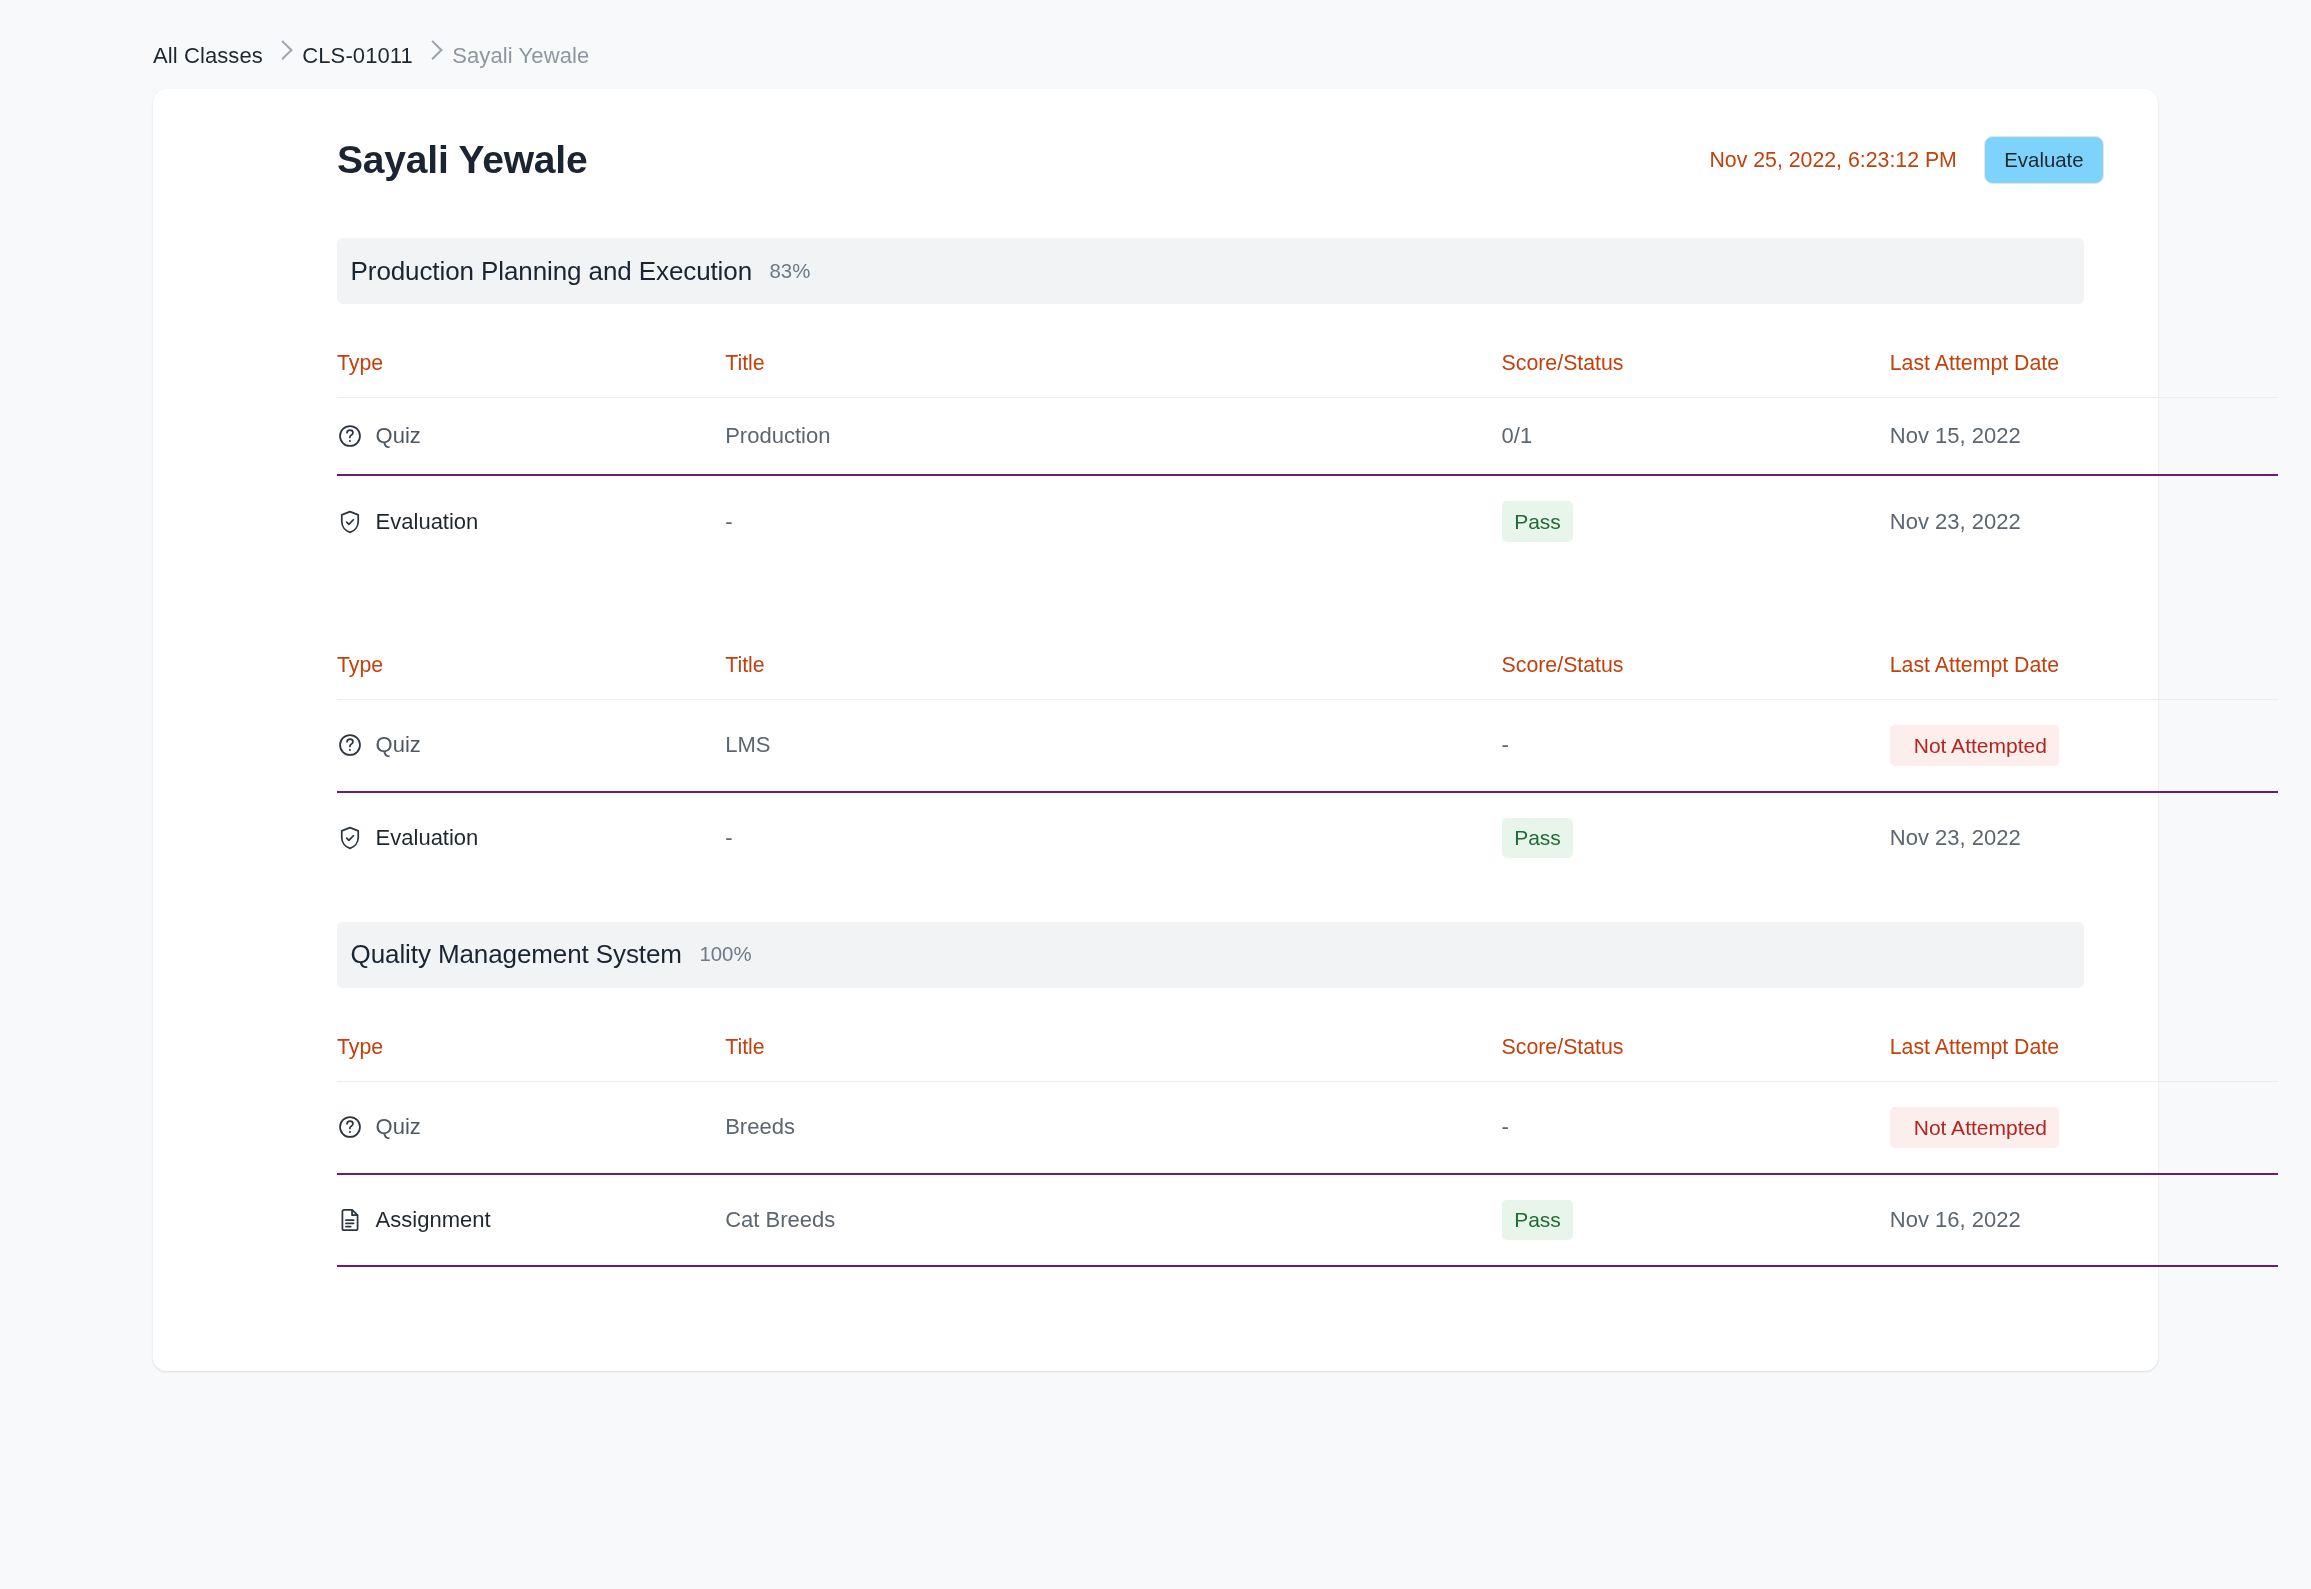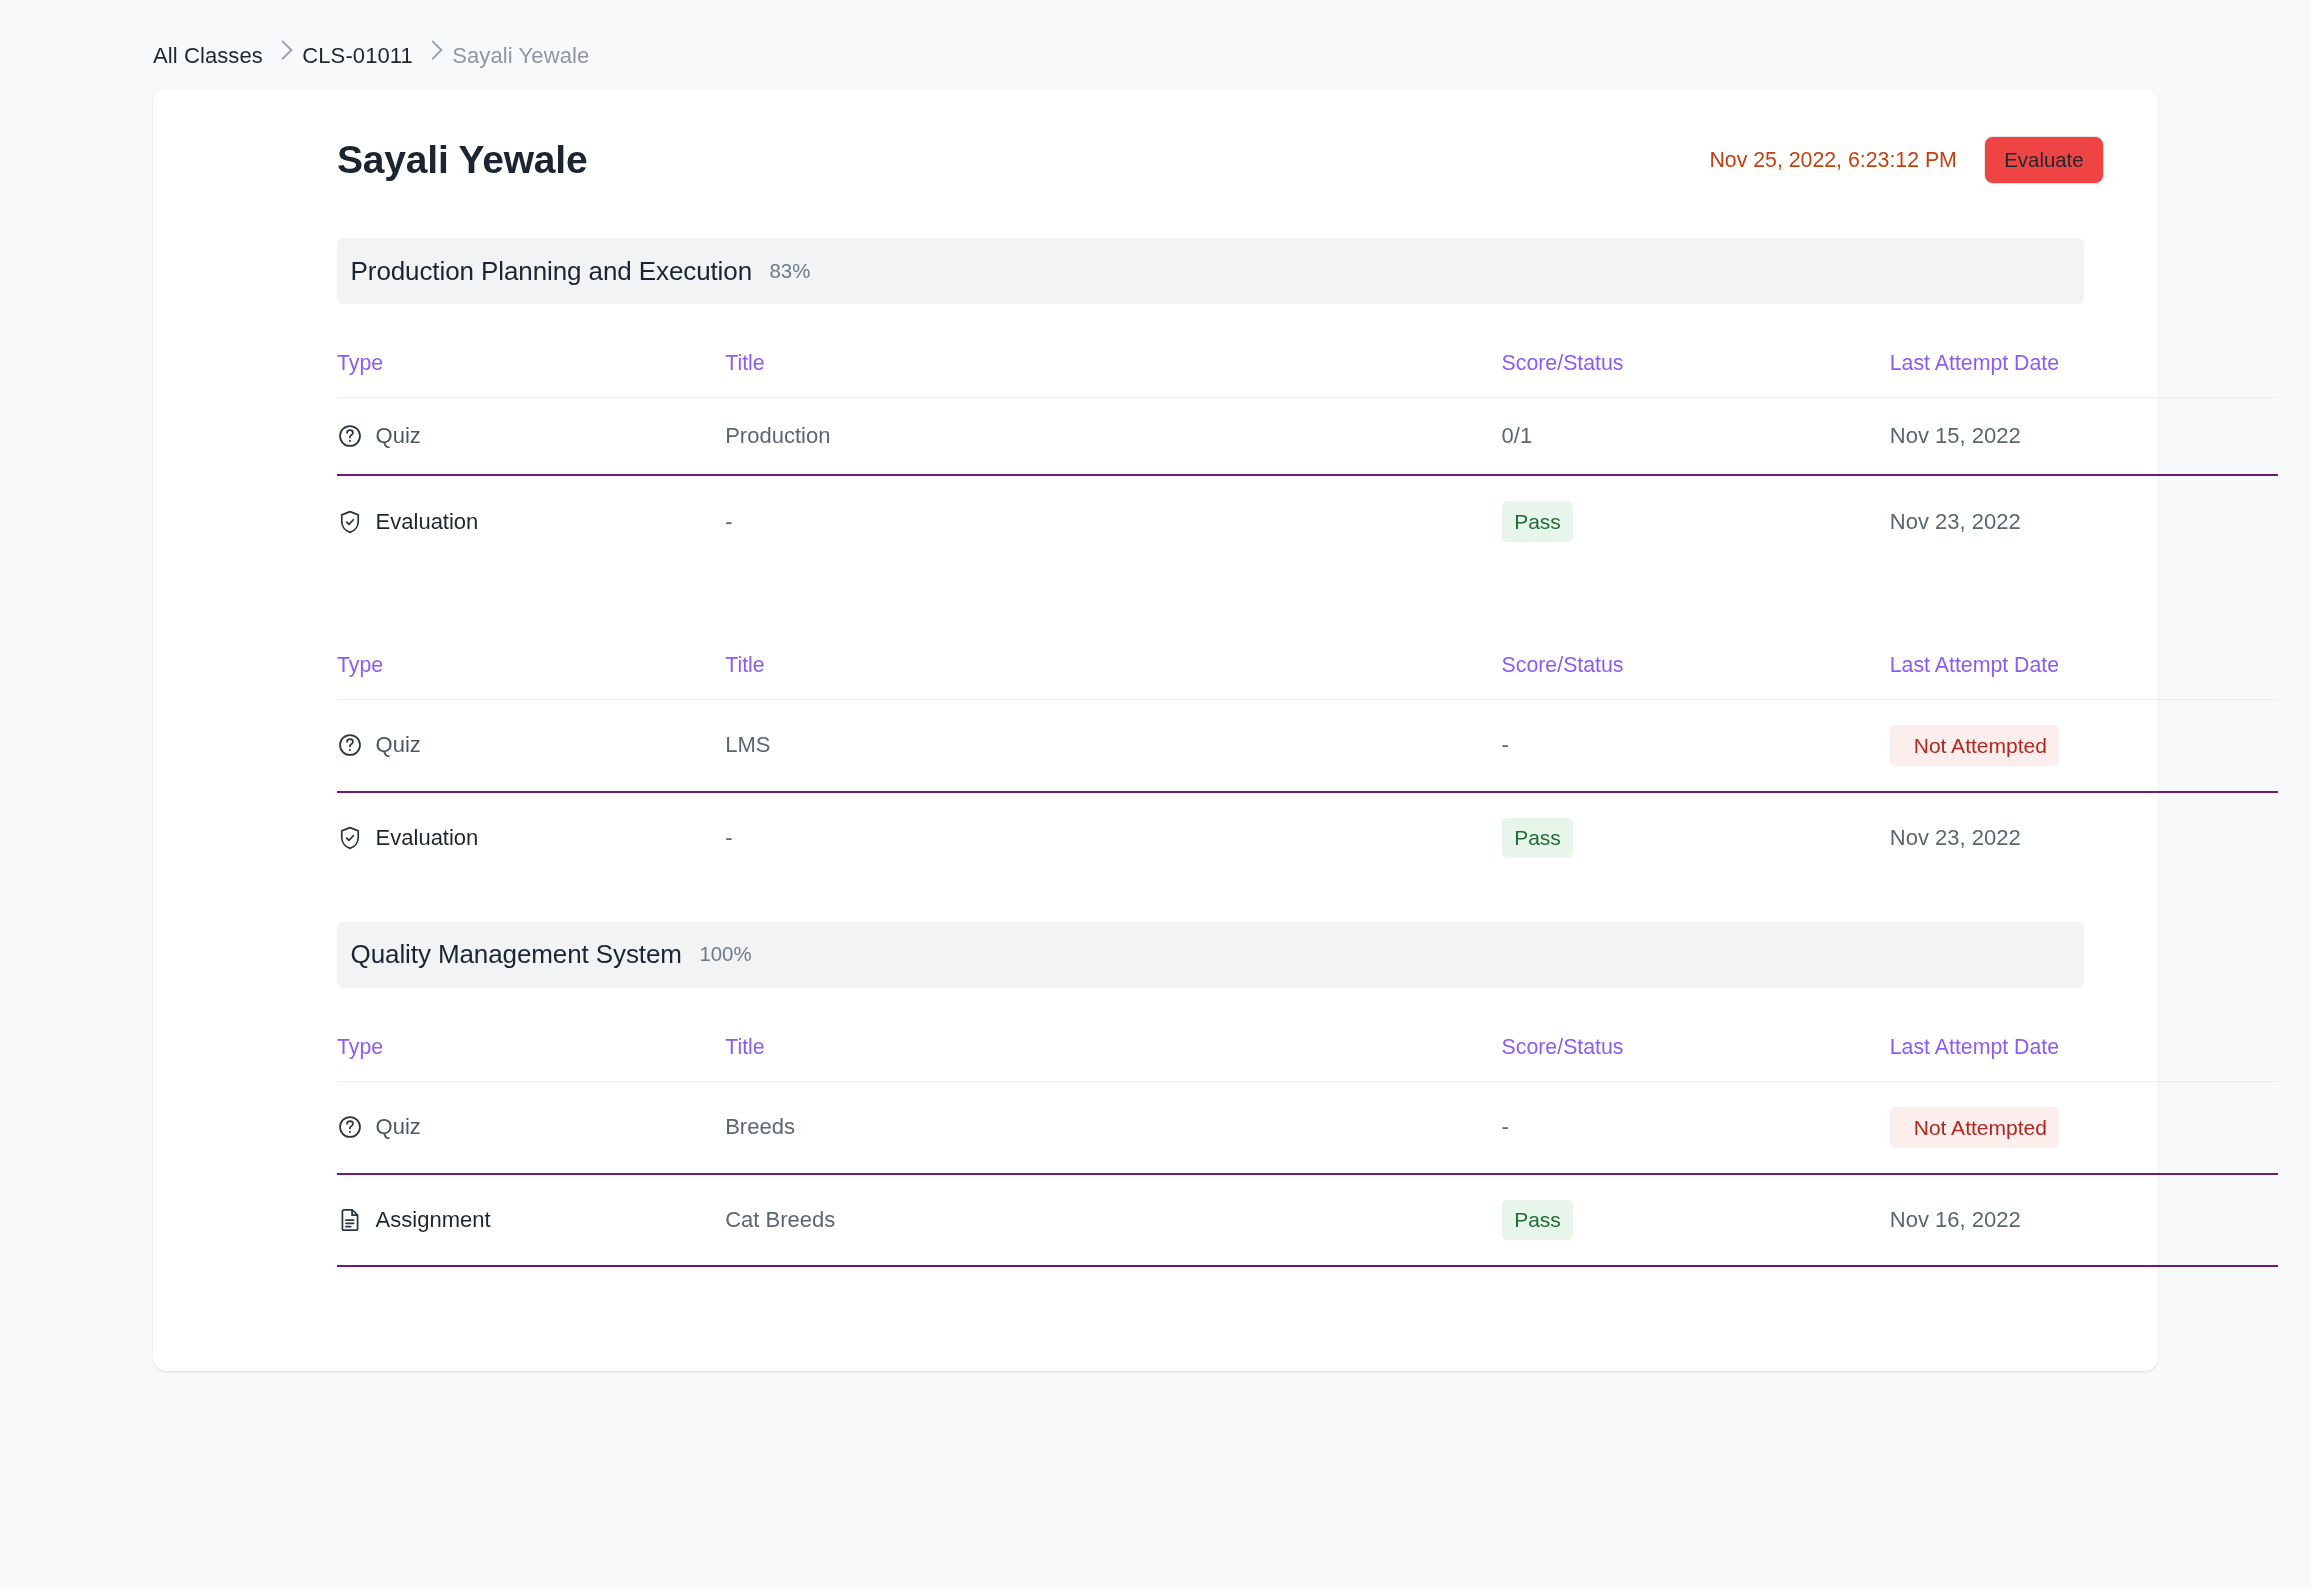--- a/index.html
+++ b/index.html
@@ -77,21 +77,21 @@
   }
   .timestamp {
     font-size: 21.3px;
     color: #c2410c;
     white-space: nowrap;
   }
   .evaluate-btn {
     font-family: "Liberation Sans", sans-serif;
     font-size: 20.4px;
     color: #1f272e;
-    background: #ef4444;
+    background: #7dd3fc;
     border: 1px solid #e4e6e9;
     border-radius: 8.7px;
     padding: 11.6px 19.4px;
     cursor: pointer;
     white-space: nowrap;
   }
 
   
   .sections { padding: 0 0 0 0; margin-top: 54px; }
 
@@ -131,21 +131,21 @@
   table.activities {
     width: 1941px;
     margin: 0 0 0 184px;
     border-collapse: collapse;
     table-layout: fixed;
   }
   table.activities th {
     text-align: left;
     font-size: 21.3px;
     font-weight: 400;
-    color: #8b5cf6;
+    color: #c2410c;
     padding: 47px 0 21.3px 0;
     border-bottom: 1px solid #ebedef;
   }
   table.activities td {
     font-size: 22px;
     color: #5c6670;
     padding: 25px 0 25px 0;
     border-bottom: 2px solid #701a75;
     vertical-align: middle;
   }

